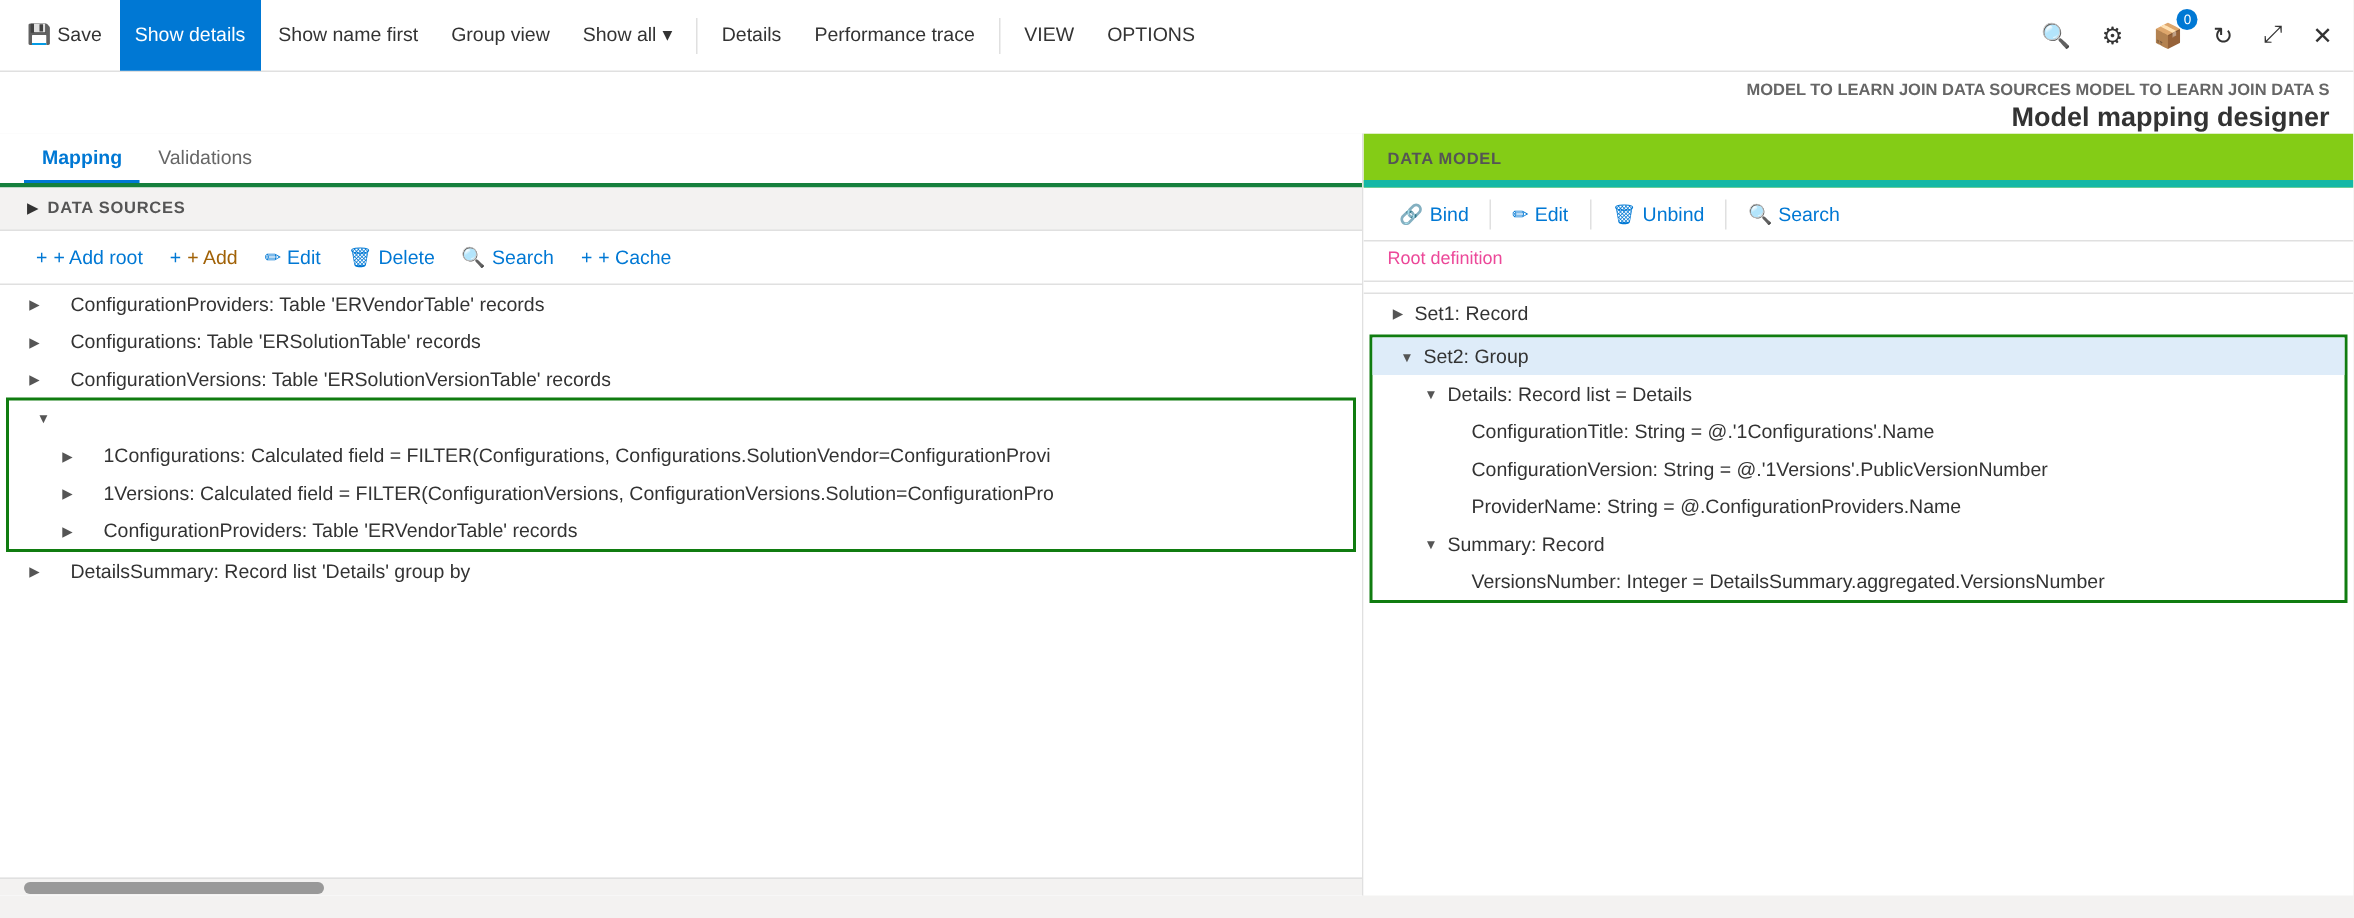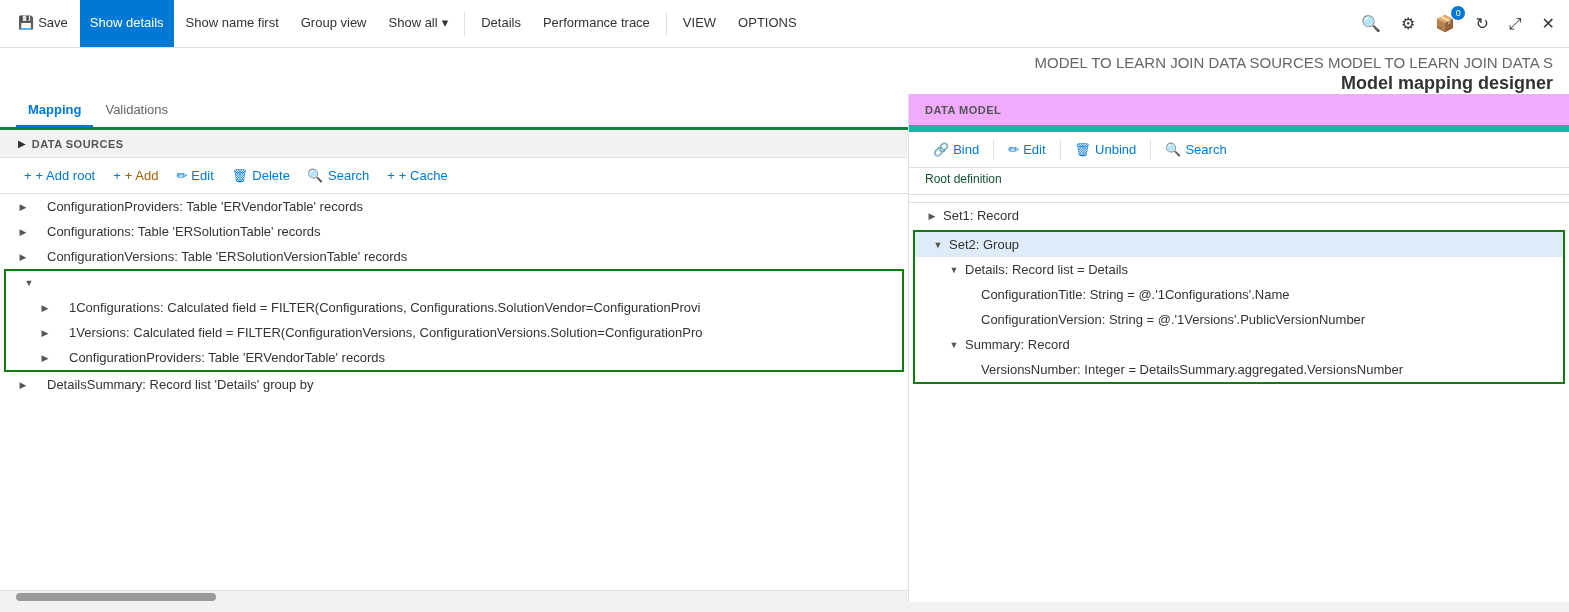--- a/index.html
+++ b/index.html
@@ -48,26 +48,26 @@
     .indent1 { padding-left: 32px; }
     
     .green-box { border: 2px solid #107c10; margin: 0 4px; }
 
     
     .scroll-track { height: 12px; background: #f3f2f1; border-top: 1px solid #e0e0e0; display: flex; align-items: center; padding: 0 16px; }
     .scroll-thumb { width: 200px; height: 8px; background: #999; border-radius: 4px; }
 
     
     .right-panel { width: 660px; background: #fff; display: flex; flex-direction: column; overflow: hidden; }
-    .right-panel-header { padding: 8px 16px; background: #f0abfc; border-bottom: 7px solid #14b8a6; }
+    .right-panel-header { padding: 8px 16px; background: #84cc16; border-bottom: 5px solid #14b8a6; }
     .right-panel-title { font-size: 11px; font-weight: 600; text-transform: uppercase; letter-spacing: 0.5px; color: #555; }
     .right-toolbar { display: flex; align-items: center; gap: 2px; padding: 6px 16px; border-bottom: 1px solid #e0e0e0; }
     .right-btn { display: flex; align-items: center; gap: 4px; padding: 4px 8px; background: none; border: none; cursor: pointer; color: #0078d4; font-size: 13px; }
     .right-sep { width: 1px; height: 20px; background: #e0e0e0; margin: 0 4px; }
-    .root-def { padding: 4px 16px 8px; font-size: 12px; color: #14532d; border-bottom: 1px solid #e0e0e0; }
+    .root-def { padding: 4px 16px 8px; font-size: 12px; color: #ec4899; border-bottom: 1px solid #e0e0e0; }
     
     .right-tree { flex: 1; overflow-y: auto; }
     .right-tree-item { padding: 5px 16px; display: flex; align-items: center; gap: 4px; cursor: pointer; font-size: 13px; }
     .right-green-box { border: 2px solid #107c10; margin: 2px 4px; }
     .right-indent1 { padding-left: 32px; }
     .right-indent2 { padding-left: 48px; }
 
     .header-area { display: flex; align-items: flex-end; padding: 8px 16px 0; background: #fff; }
   </style>
 </head>
@@ -112,21 +112,21 @@
       <button class="toolbar-icon-btn">📦</button>
       <span style="position:absolute;top:-2px;right:-4px;background:#0078d4;color:#fff;border-radius:50%;font-size:9px;width:14px;height:14px;display:flex;align-items:center;justify-content:center;">0</span>
     </div>
     <button class="toolbar-icon-btn">↻</button>
     <button class="toolbar-icon-btn">⤢</button>
     <button class="toolbar-icon-btn">✕</button>
   </div>
 </div>
 
 <div class="header-area" style="flex-direction:column; padding:6px 16px 0; background:#fff;">
-  <div class="breadcrumb" style="padding:0; margin-bottom:2px; font-size:15px; color:#666;">MODEL TO LEARN JOIN DATA SOURCES MODEL TO LEARN JOIN DATA S</div>
+  <div class="breadcrumb" style="padding:0; margin-bottom:2px; font-size:11px; color:#666;font-weight:bold;">MODEL TO LEARN JOIN DATA SOURCES MODEL TO LEARN JOIN DATA S</div>
   <div class="page-title" style="padding:0; margin-bottom:0;">Model mapping designer</div>
 </div>
 
 <div class="main-layout">
 
   <div class="left-panel">
 
     <div class="tabs">
       <div class="tab active">Mapping</div>
       <div class="tab">Validations</div>
@@ -264,20 +264,24 @@
         <div class="right-tree-item right-indent2">
           <span class="tree-expand" style="visibility:hidden;">▶</span>
           <span>ConfigurationTitle: String = @.'1Configurations'.Name</span>
         </div>
 
         <div class="right-tree-item right-indent2">
           <span class="tree-expand" style="visibility:hidden;">▶</span>
           <span>ConfigurationVersion: String = @.'1Versions'.PublicVersionNumber</span>
         </div>
 
+        <div class="right-tree-item right-indent2">
+          <span class="tree-expand" style="visibility:hidden;">▶</span>
+          <span>ProviderName: String = @.ConfigurationProviders.Name</span>
+        </div>
 
         <div class="right-tree-item right-indent1">
           <span class="tree-expand">▼</span>
           <span>Summary: Record</span>
         </div>
 
         <div class="right-tree-item right-indent2">
           <span class="tree-expand" style="visibility:hidden;">▶</span>
           <span>VersionsNumber: Integer = DetailsSummary.aggregated.VersionsNumber</span>
         </div>

